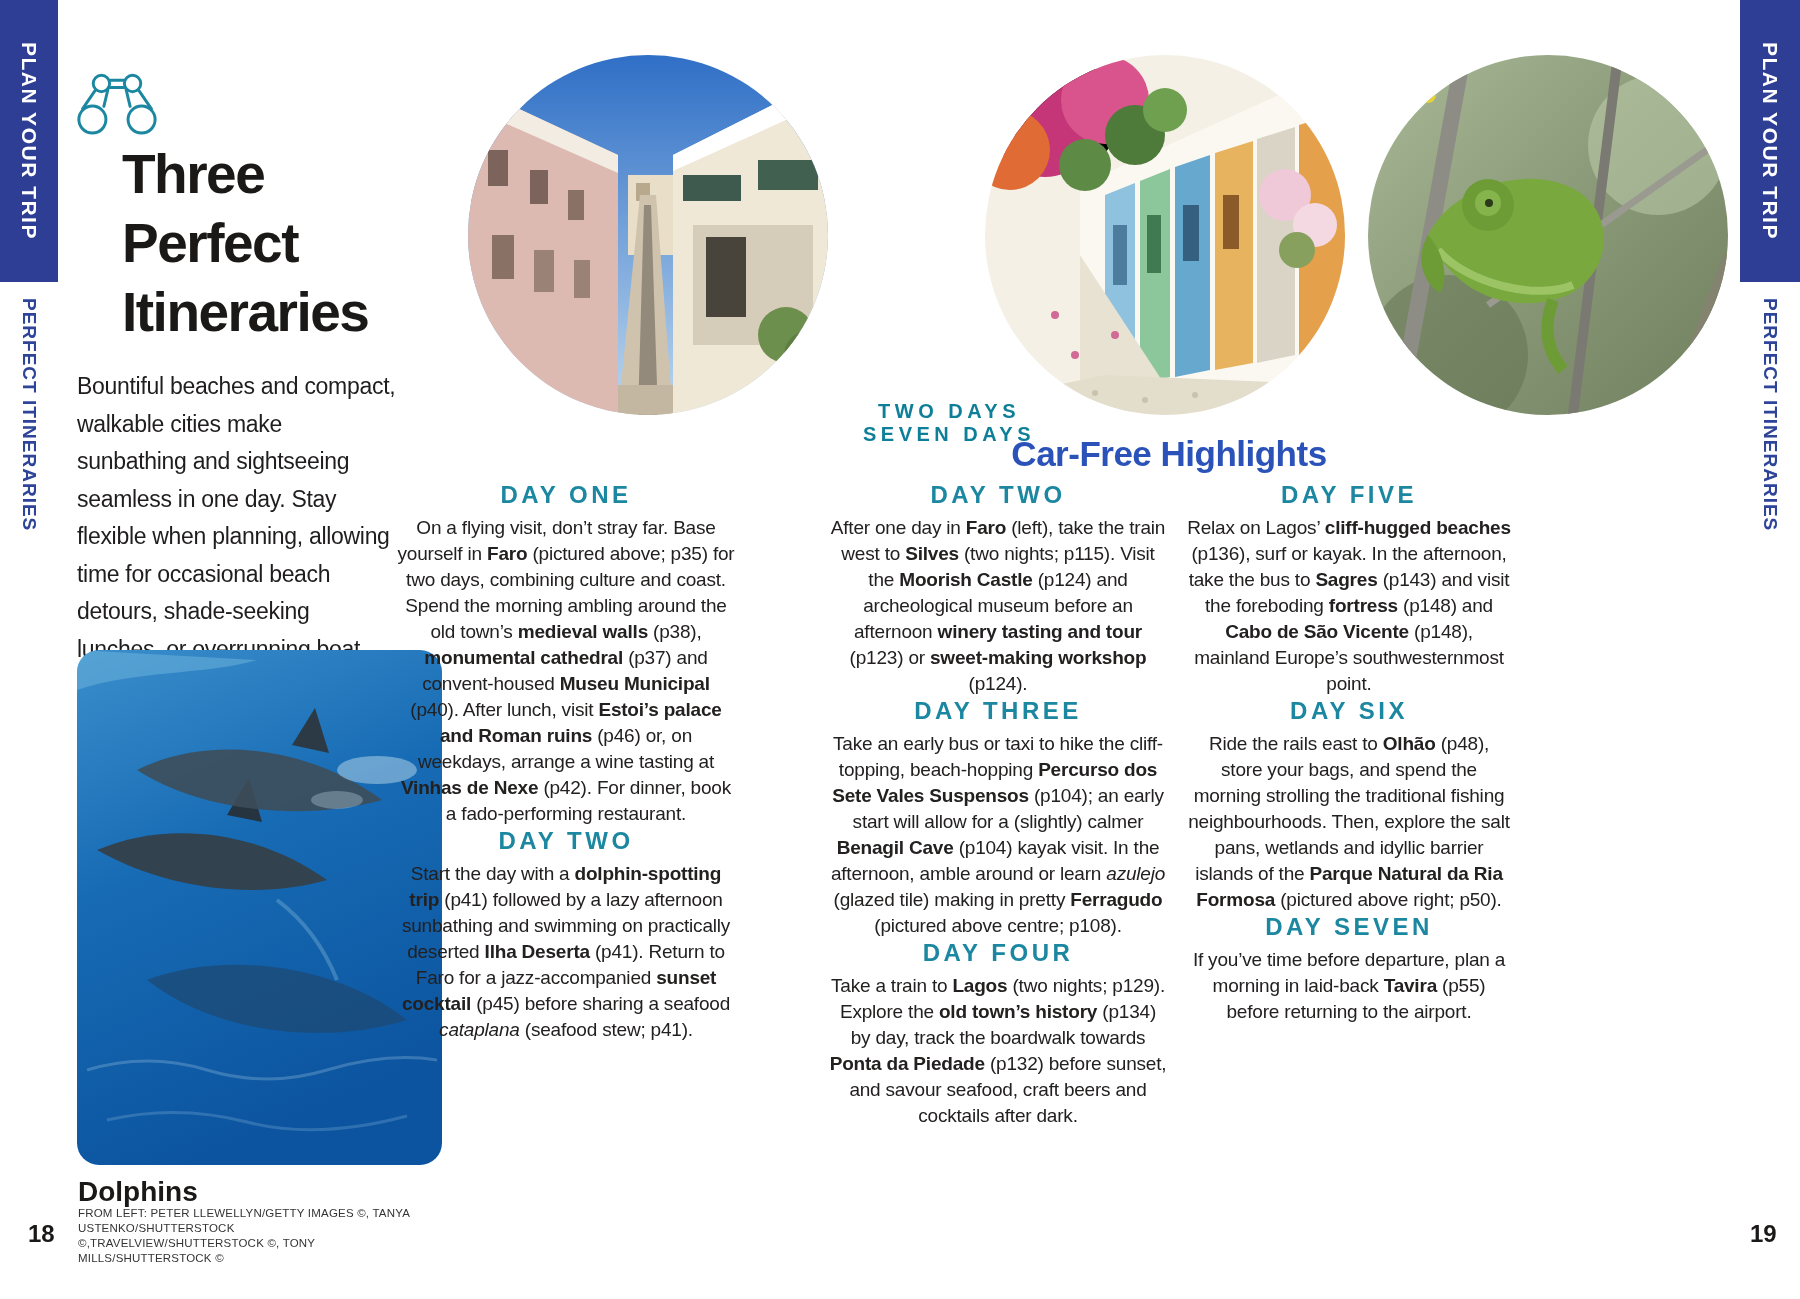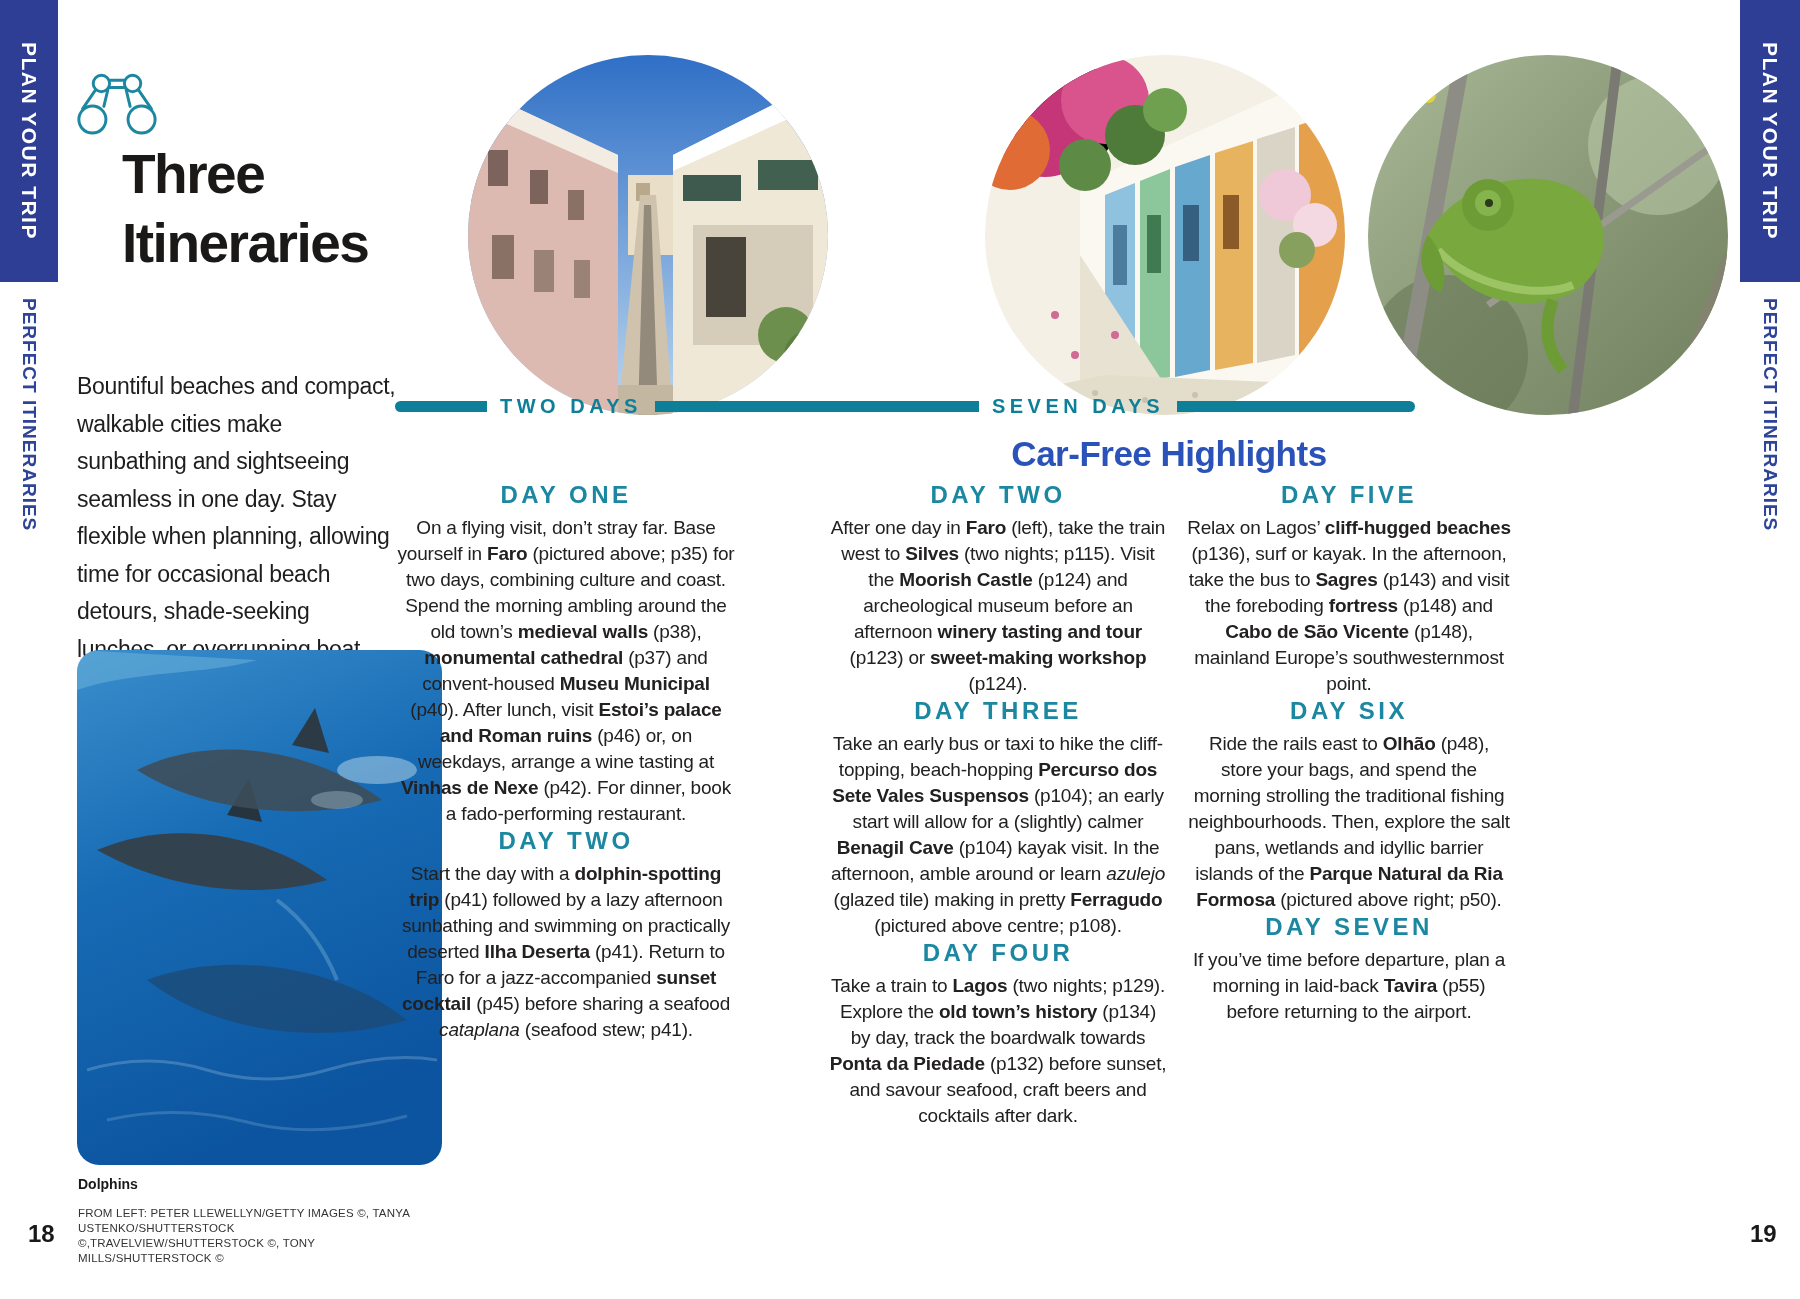--- a/index.html
+++ b/index.html
@@ -23,37 +23,37 @@
   
   .binocs { position:absolute; left:76px; top:72px; width:82px; height:66px; }
   .title { position:absolute; left:76px; top:140px; font-size:55px; line-height:69px;
            font-weight:800; letter-spacing:-1.5px; color:#1b1918;margin-left:46px; }
   .intro { position:absolute; left:77px; top:368px; width:320px; font-size:23px;
            line-height:37.5px; letter-spacing:-0.3px; color:#1f1d1d; }
 
   
   .feature-photo { position:absolute; left:77px; top:650px; width:365px; height:515px;
                    border-radius:22px; overflow:hidden; }
-  .caption { position:absolute; left:78px; top:1176px; font-size:14px; font-weight:700; color:#1b1918; }
+  .caption { position:absolute; left:78px; top:1176px; font-size:28px; font-weight:700; color:#1b1918; }
   .credits { position:absolute; left:78px; top:1206px; width:335px; font-size:11.5px;
              line-height:15px; color:#343434; letter-spacing:0.2px; }
   .pagenum { position:absolute; top:1220px; font-size:24px; font-weight:700; color:#1b1918; }
   .pagenum.left { left:28px; }
   .pagenum.right { left:1750px;text-align:right; }
 
   
   .circle { position:absolute; top:55px; width:360px; height:360px; border-radius:50%; overflow:hidden; }
   .circle svg { display:block; width:100%; height:100%; }
   #circle-faro { left:468px; }
   #circle-ferragudo { left:985px; }
   #circle-chameleon { left:1368px; }
 
   
-  .divider { position:absolute; left:395px; top:400px; width:1020px; height:12px;
-             display:flex; align-items:center; }
+  .divider { position:absolute; left:395px; top:400px; width:1108px; height:12px;
+             display:flex; align-items:center;flex-direction:column; }
   .divider .seg { height:11px; background:#0d7f98; }
   .divider .seg.first { width:92px; border-radius:6px 0 0 6px; }
   .divider .seg.mid { flex:1; }
   .divider .seg.last { width:238px; border-radius:0 6px 6px 0; }
   .divider .dlabel { font-size:20px; font-weight:700; color:#0d7f98; letter-spacing:4.5px;
                      margin:0 13px; white-space:nowrap; }
 
   
   .itin-title { position:absolute; top:434px; text-align:center; font-size:35px; font-weight:700;
                 color:#2b52b8; letter-spacing:-0.5px; }
@@ -99,20 +99,21 @@
       <line x1="41" y1="19" x2="59" y2="19"></line>
       <line x1="23" y1="23" x2="8" y2="45"></line>
       <line x1="39" y1="21" x2="34" y2="42"></line>
       <line x1="77" y1="23" x2="92" y2="45"></line>
       <line x1="61" y1="21" x2="66" y2="42"></line>
     </svg>
   </div>
 
   <h1 class="title">
     <div>Three</div>
+    <div>Perfect</div>
     <div>Itineraries</div>
   </h1>
 
   <p class="intro">Bountiful beaches and compact, walkable cities make sunbathing and sightseeing seamless in one day. Stay flexible when planning, allowing time for occasional beach detours, shade-seeking lunches, or overrunning boat tours.</p>
 
   <div class="feature-photo">
     <svg viewBox="0 0 365 515" preserveAspectRatio="none">
       <defs>
         <linearGradient id="sea" x1="0" y1="0" x2="0.3" y2="1">
           <stop offset="0" stop-color="#3b8ecb"></stop>

